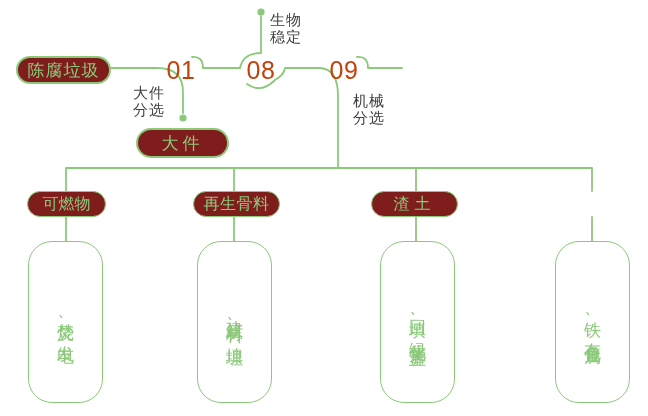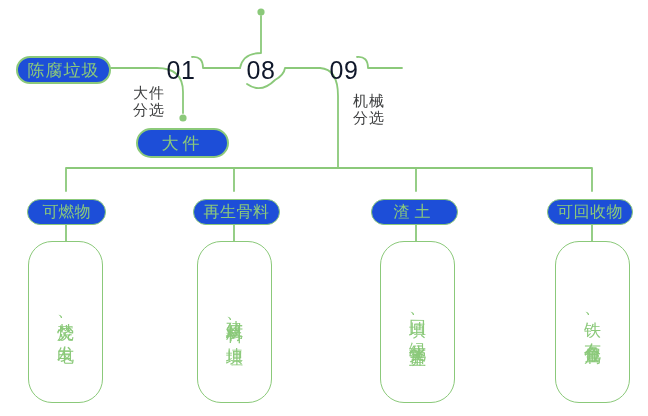--- a/index.html
+++ b/index.html
@@ -12,34 +12,34 @@
   }
   #lines{position:absolute;left:0;top:0;}
 
   .pill{
     position:absolute;
     border:2px solid #8BC97A;
     border-radius:16px;
     color:#8BC97A;
     display:flex;align-items:center;justify-content:center;
     box-sizing:border-box;
-    background:#1d4ed8;
+    background:#7f1d1d;
   }
   .pill.src{left:16px;top:56px;width:95px;height:28px;font-size:17px;letter-spacing:1px;}
   .pill.bulky{left:136px;top:128px;width:93px;height:30px;font-size:17px;letter-spacing:4px;border-radius:16px;}
-  .pill.branch{border-width:1.6px;height:26px;top:191px;font-size:16px;border-radius:14px;margin-top:8px;}
+  .pill.branch{border-width:1.6px;height:26px;top:191px;font-size:16px;border-radius:14px;}
   .pill.b0{left:27px;width:79px;}
   .pill.b1{left:193px;width:87px;letter-spacing:0.5px;}
   .pill.b2{left:371px;width:87px;letter-spacing:5px;}
   .pill.b3{left:547px;width:86px;letter-spacing:0.5px;}
 
   .st-num{
     position:absolute;top:58px;width:34px;
     font-size:25px;line-height:25px;font-weight:300;
-    color:#0f172a;text-align:center;letter-spacing:0.5px;
+    color:#c2410c;text-align:center;letter-spacing:0.5px;
   }
   .st-num.n0{left:164px;}
   .st-num.n1{left:244px;}
   .st-num.n2{left:327px;}
 
   .side-label{
     position:absolute;
     color:#3F4041;font-size:15px;line-height:17px;
     white-space:pre-line;letter-spacing:1px;
   }
@@ -93,38 +93,37 @@
   <div class="pill src">
     <span>陈腐垃圾</span>
   </div>
 
   <div class="st-num n0">01</div>
   <div class="st-num n1">08</div>
   <div class="st-num n2">09</div>
 
   <div class="side-label bulky-sort">大件
 分选</div>
+  <div class="side-label bio">生物
+稳定</div>
   <div class="side-label mech">机械
 分选</div>
 
   <div class="pill bulky">
     <span>大件</span>
   </div>
 
   <div class="pill branch b0">
     <span>可燃物</span>
   </div>
   <div class="pill branch b1">
     <span>再生骨料</span>
   </div>
   <div class="pill branch b2">
     <span>渣土</span>
-  </div>
-  <div class="pill branch b3">
-    <span>可回收物</span>
   </div>
 
   <div class="result-box r0">
     <span class="result-text">焚烧、发电</span>
   </div>
   <div class="result-box r1">
     <span class="result-text">建筑材料、填埋</span>
   </div>
   <div class="result-box r2">
     <span class="result-text">回填、绿化营养土</span>

